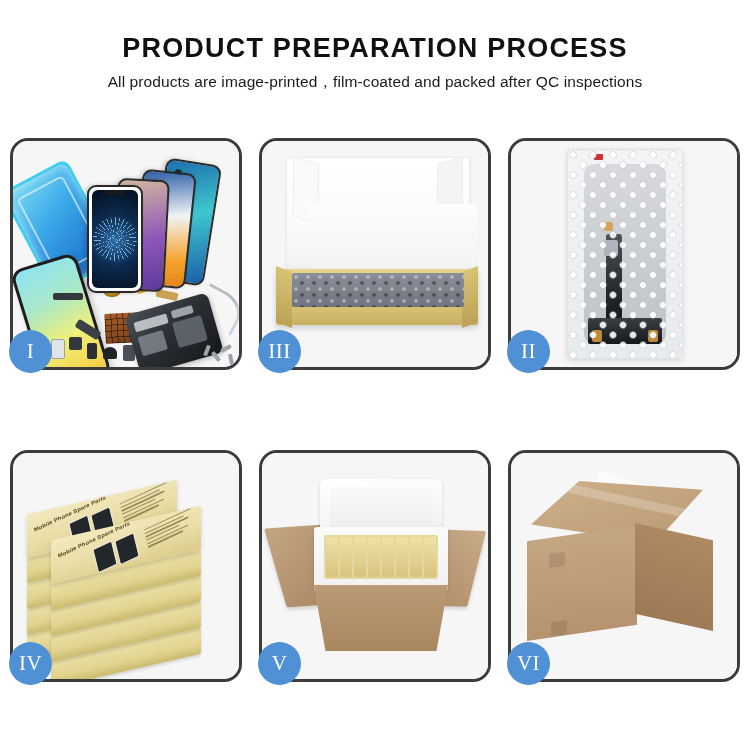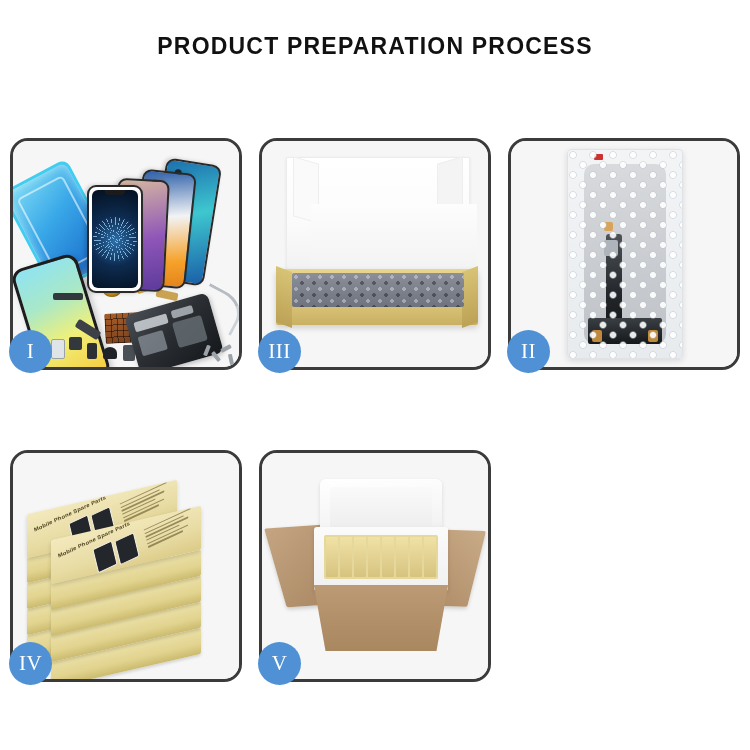--- a/index.html
+++ b/index.html
@@ -20,21 +20,21 @@
     position: absolute;
     left: 0;
     top: 0;
     width: 750px;
     height: 120px;
     text-align: center;
   }
   #page-title {
     margin: 0;
     padding-top: 34px;
-    font-size: 23px;
+    font-size: 27px;
     font-weight: bold;
     letter-spacing: 1.2px;
     color: #111111;
     font-family: "Liberation Sans", sans-serif;
     line-height: 1.05;
     white-space: nowrap;
   }
   #page-subtitle {
     margin: 0;
     padding-top: 10px;
@@ -408,20 +408,21 @@
     background:rgba(255,255,255,.55);
     transform: rotate(18deg);
     border-radius:2px;
   }
 </style>
 </head>
 <body>
 
 <div id="header">
   <h1 id="page-title">PRODUCT PREPARATION PROCESS</h1>
+  <p id="page-subtitle">All products are image-printed，film-coated and packed after QC inspections</p>
 </div>
 
 <div id="panel-grid">
 
   <div class="panel p1">
     <div class="panel-clip">
       <div class="stage">
         <div class="film"></div>
 
         <div class="fan">
@@ -576,14 +577,29 @@
               <i></i>
               <i></i>
           </div>
         </div>
         <div class="carton-front"></div>
       </div>
     </div>
     <div class="badge">V</div>
   </div>
 
+  <div class="panel p6">
+    <div class="panel-clip">
+      <div class="carton">
+        <div class="c-tape"></div>
+        <div class="c-top">
+          <div class="c-top-seam"></div>
+        </div>
+        <div class="c-left"></div>
+        <div class="c-right"></div>
+        <div class="c-tab t1"></div>
+        <div class="c-tab t2"></div>
+      </div>
+    </div>
+    <div class="badge">VI</div>
+  </div>
 
 </div>
 
 </body></html>

